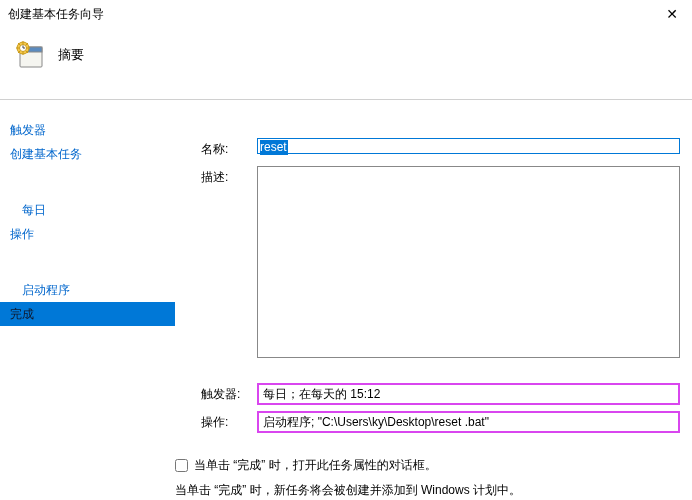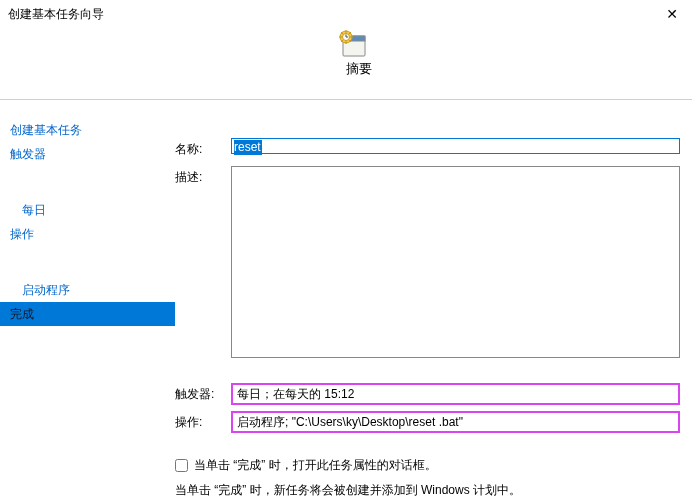--- a/index.html
+++ b/index.html
@@ -35,21 +35,20 @@
     justify-content: center;
     font-size: 14px;
     cursor: default;
   }
   .header {
     height: 53px;
     background: #ffffff;
     display: flex;
     align-items: center;
     padding-left: 14px;
-    flex-direction: column;
   }
   .header svg {
     flex: 0 0 auto;
   }
   .header .heading {
     font-size: 13px;
     margin-left: 12px;
     color: #000;
   }
   .divider {
@@ -82,20 +81,21 @@
     color: #0f172a;
   }
   .content {
     flex: 1;
     padding-top: 38px;
     padding-right: 12px;
   }
   .row {
     display: flex;
     margin-bottom: 8px;
+    margin-left: 26px;
   }
   .row.tight { margin-bottom: 6px; }
   .label {
     width: 56px;
     flex: 0 0 56px;
     text-align: left;
     padding-top: 3px;
     font-size: 12px;
   }
   .field {
@@ -183,22 +183,22 @@
     <line x1="9" y1="9" x2="9" y2="6.5" stroke="#444" stroke-width="1"></line>
     <line x1="9" y1="9" x2="11" y2="9" stroke="#444" stroke-width="1"></line>
   </svg>
   <div class="heading">摘要</div>
 </div>
 
 <div class="divider"></div>
 
 <div class="body">
   <div class="sidebar">
+    <div class="nav-item">触发器</div>
     <div class="nav-item">创建基本任务</div>
-    <div class="nav-item">触发器</div>
     <div class="nav-item indent">每日</div>
     <div class="nav-item">操作</div>
     <div class="nav-item indent">启动程序</div>
     <div class="nav-item selected">完成</div>
   </div>
 
   <div class="content">
 
     <div class="row">
       <div class="label">名称:</div>

